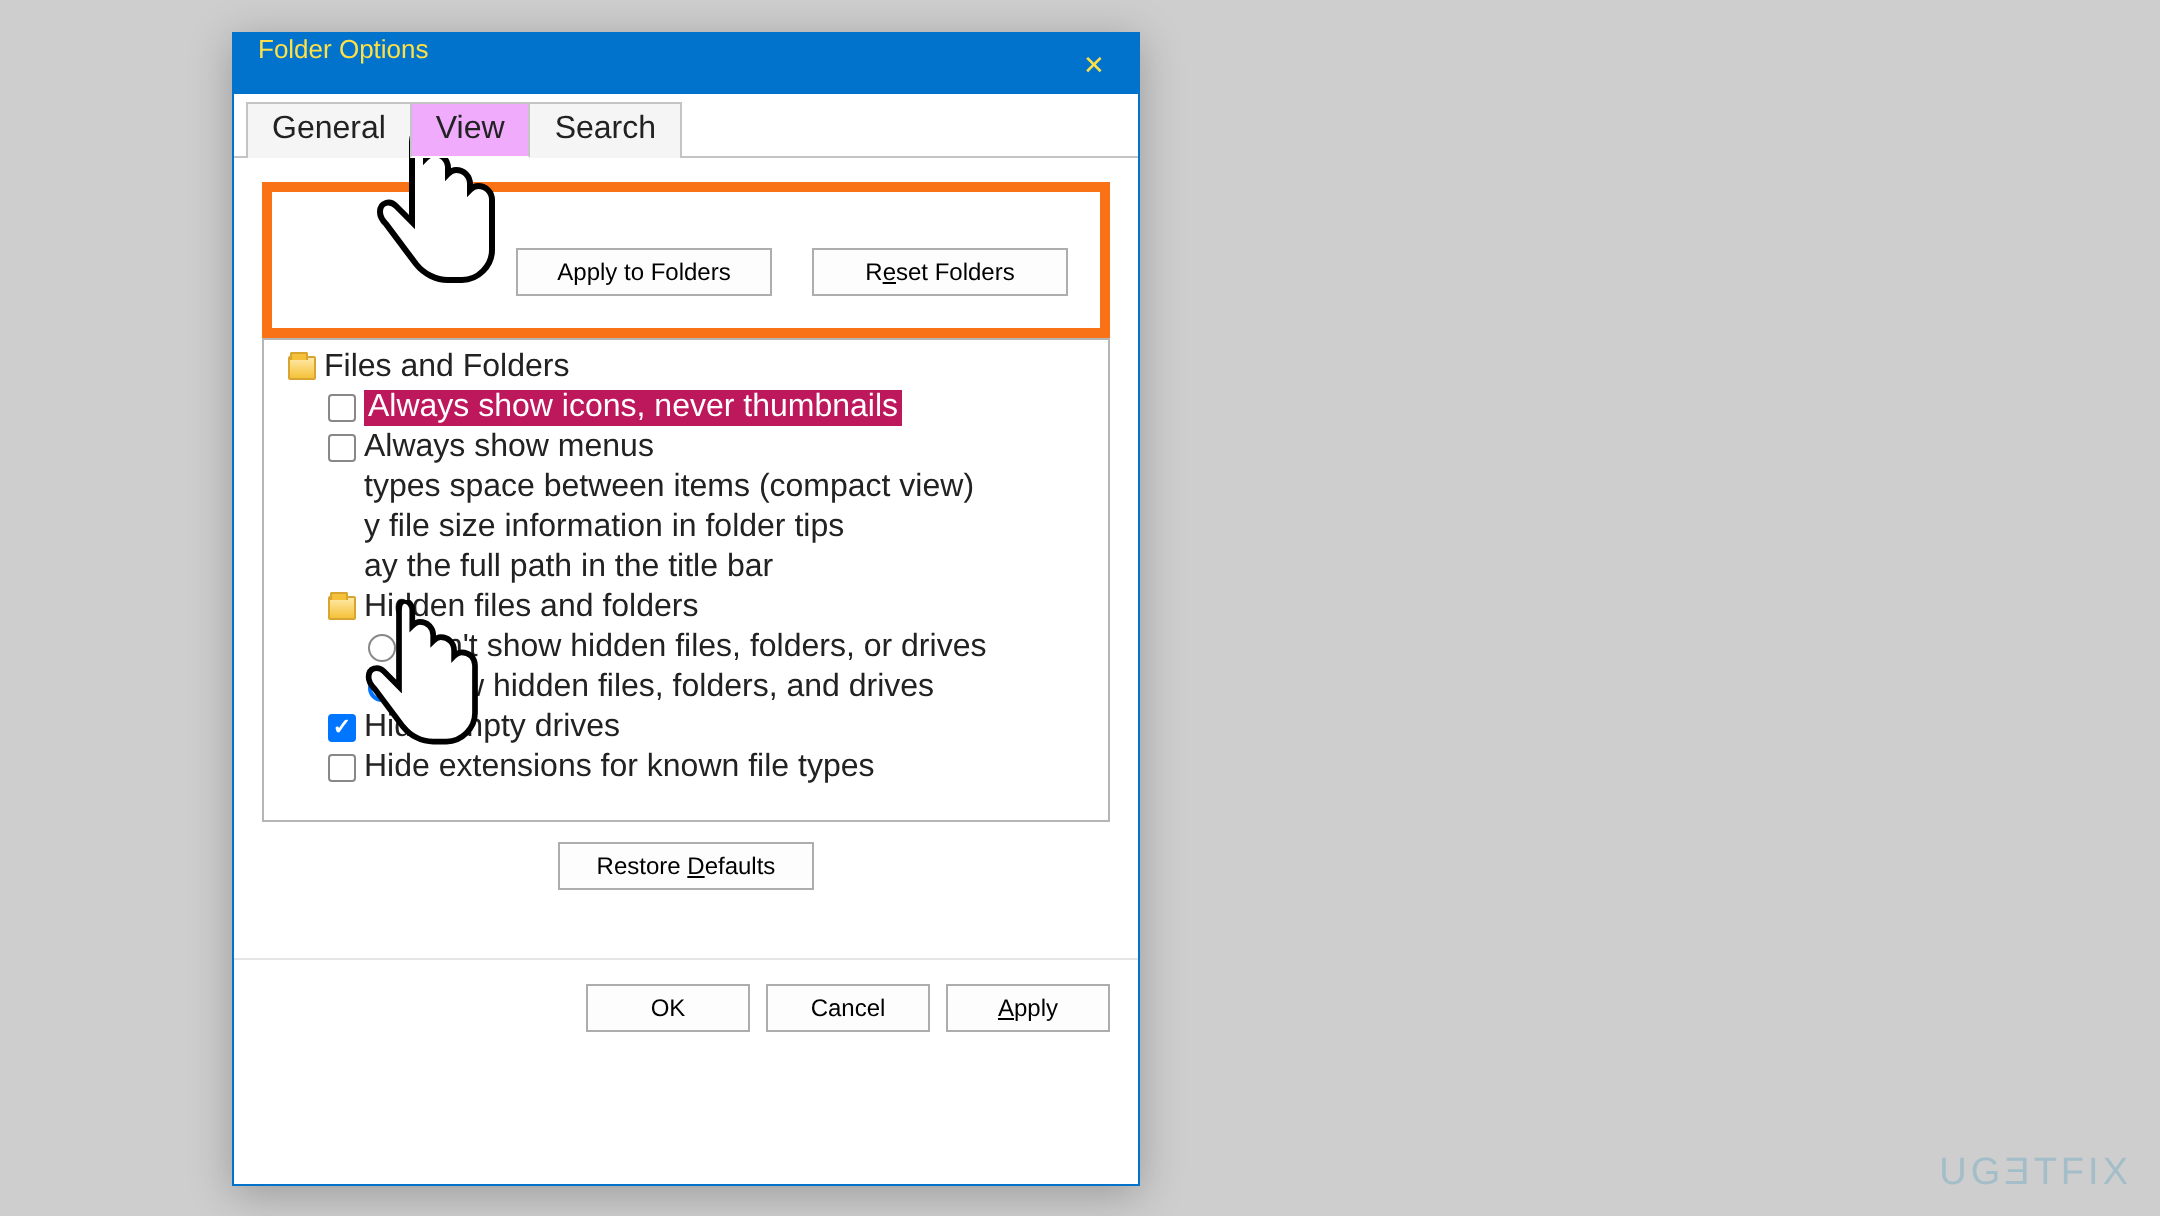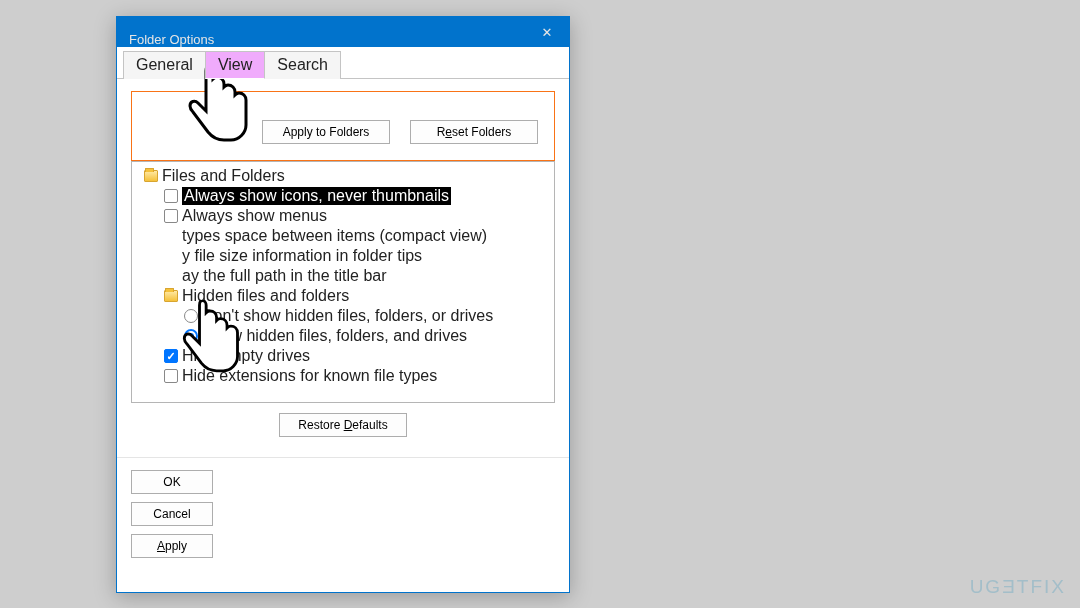--- a/index.html
+++ b/index.html
@@ -18,23 +18,23 @@
       top: 16px;
       width: 454px;
       height: 577px;
       background: #fff;
       border: 1px solid #0173cc;
       box-shadow: 0 4px 20px rgba(0,0,0,0.25);
     }
     .titlebar {
       height: 30px;
       background: #0173cc;
-      color: #e5e5e5;
-      display: flex;
-      align-items: flex-end;
+      color: #fde047;
+      display: flex;
+      align-items: flex-start;
       justify-content: space-between;
       padding: 0 0 0 12px;
     }
     .titlebar-title { font-size: 13px; }
     .close-btn {
       width: 44px;
       height: 30px;
       display: flex;
       align-items: center;
       justify-content: center;
@@ -63,21 +63,21 @@
       background: #f0abfc;
       border-bottom: 1px solid #fff;
       z-index: 2;
     }
     .tab-area {
       border-top: 1px solid #c4c4c4;
       margin-top: -1px;
       padding: 12px 14px 10px 14px;
     }
     .folder-views {
-      border: 1px solid #f97316;
+      border: 5px solid #f97316;
       padding: 28px 16px 16px 16px;
       display: flex;
       gap: 20px;
       justify-content: flex-end;
     }
     .btn {
       border: 1px solid #adadad;
       background: #fdfdfd;
       padding: 4px 0;
       width: 128px;
@@ -153,37 +153,36 @@
       flex-shrink: 0;
     }
     .radio.checked { border: 2px solid #0075ff; }
     .radio.checked::after {
       content: "";
       width: 6px; height: 6px;
       background: #0075ff;
       border-radius: 50%;
     }
     .sel {
-      background: #000000;
+      background: #be185d;
       color: #fff;
       padding: 0 2px;
     }
     .restore-row {
       display: flex;
       justify-content: center;
       margin-top: 10px;
     }
     .bottom-buttons {
       display: flex;
       justify-content: flex-end;
       gap: 8px;
       padding: 12px 14px 14px;
       border-top: 1px solid #e5e5e5;
-      margin-top: 10px;
-      flex-direction: column;
+      margin-top: 24px;
     }
     .bottom-buttons .btn { width: 82px; }
     .und { text-decoration: underline; }
     
     .hand-cursor {
       position: absolute;
       pointer-events: none;
     }
     .watermark {
       position: absolute;

